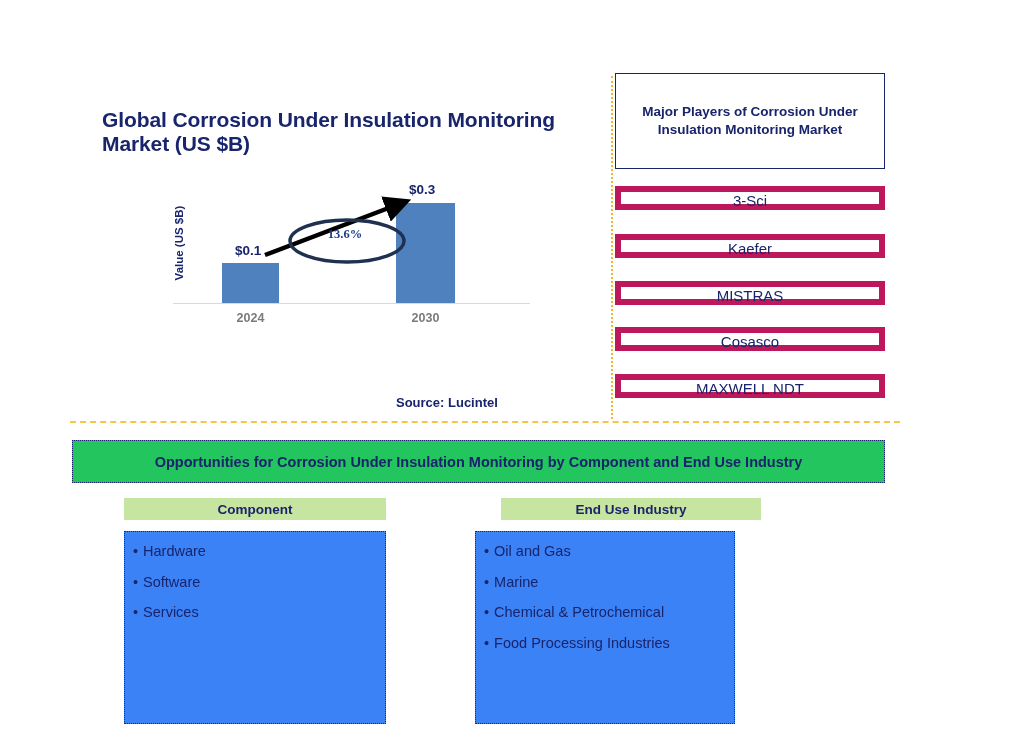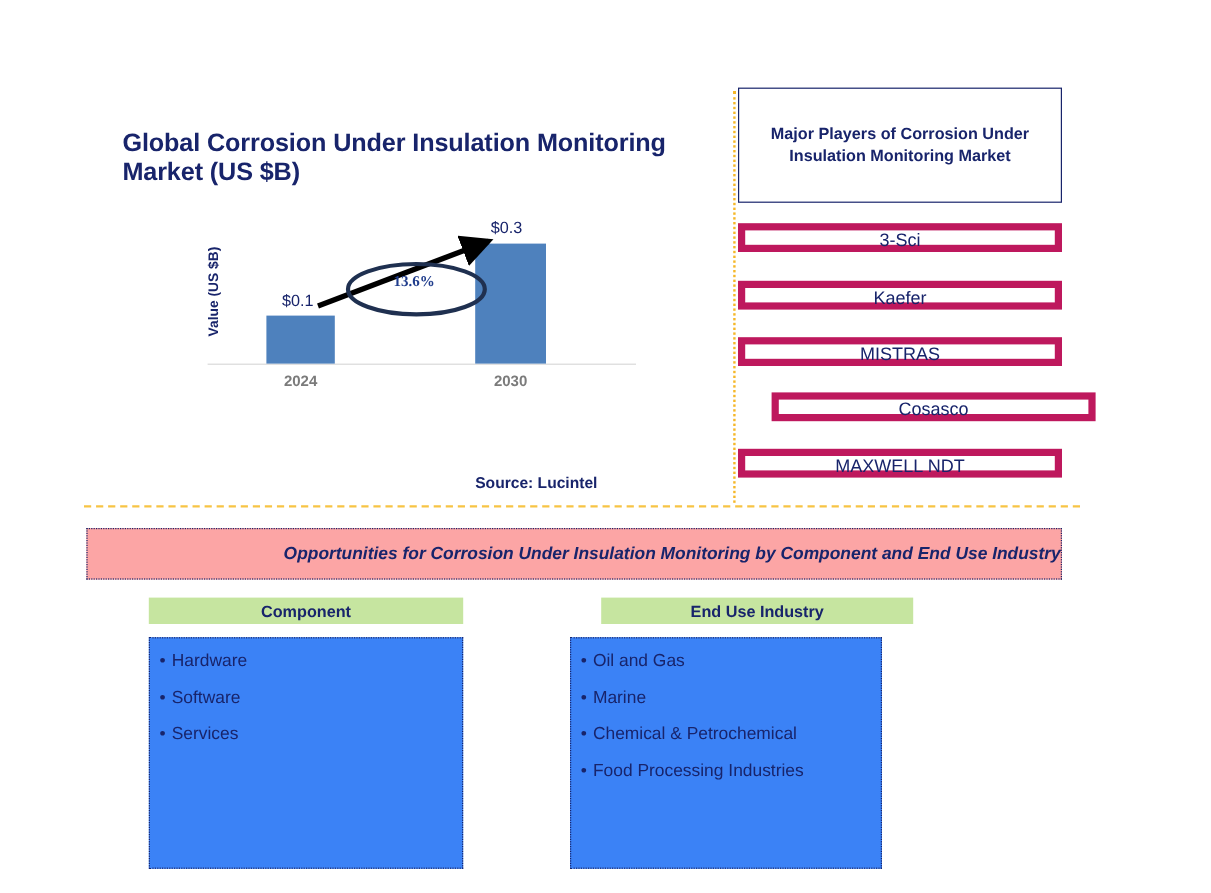--- a/index.html
+++ b/index.html
@@ -55,21 +55,21 @@
   }
   .bar {
     background: #4e81bd;
     bottom: 0;
   }
   #bar-2024 { left: 62px; width: 57px; height: 40px; top: 78px; }
   #bar-2030 { left: 236px; width: 59px; height: 100px; top: 18px; }
 
   .bar-value {
     font-size: 13.5px;
-    font-weight: normal;
+    font-weight: bold;
     color: #18246b;
     white-space: nowrap;
   }
   #value-2024 { left: 75px; top: 58px; }
   #value-2030 { left: 249px; top: -3px; }
 
   .cat-label {
     font-size: 12.5px;
     font-weight: bold;
     color: #7b7b7b;
@@ -132,21 +132,21 @@
     background: #ffffff;
   }
   .player-name {
     font-size: 15px;
     color: #18246b;
     white-space: nowrap;
   }
   #player-0 { top: 186px; }
   #player-1 { top: 234px; }
   #player-2 { top: 281px; }
-  #player-3 { top: 327px; margin-left: 28px; }
+  #player-3 { top: 327px; }
   #player-4 { top: 374px; }
 
   #vertical-divider {
     left: 611px;
     top: 76px;
     width: 0;
     height: 343px;
     border-left: 2px dotted #f5b729;
   }
 
@@ -162,23 +162,22 @@
   
   #opportunities-banner {
     left: 72px;
     top: 440px;
     width: 813px;
     height: 43px;
     border: 1.5px dotted #18246b;
     box-sizing: border-box;
     display: flex;
     align-items: center;
-    justify-content: flex-end;
-    background: #fca5a5;
-    font-style: italic;
+    justify-content: center;
+    background: #22c55e;
   }
   #opportunities-title {
     font-size: 14.5px;
     font-weight: bold;
     color: #18246b;
     white-space: nowrap;
   }
 
   
   .seg-header {

